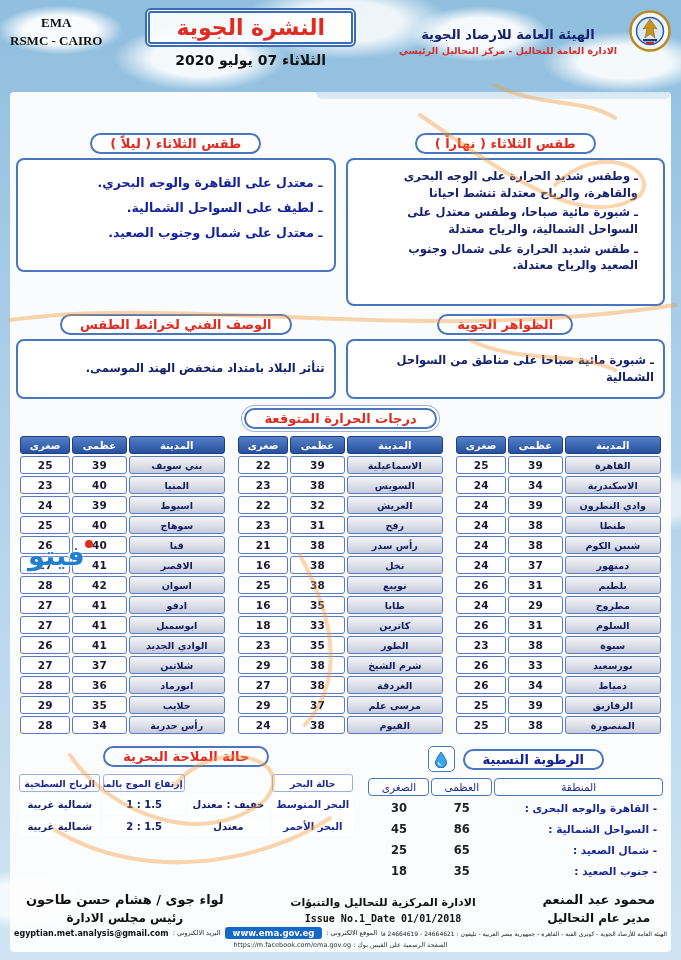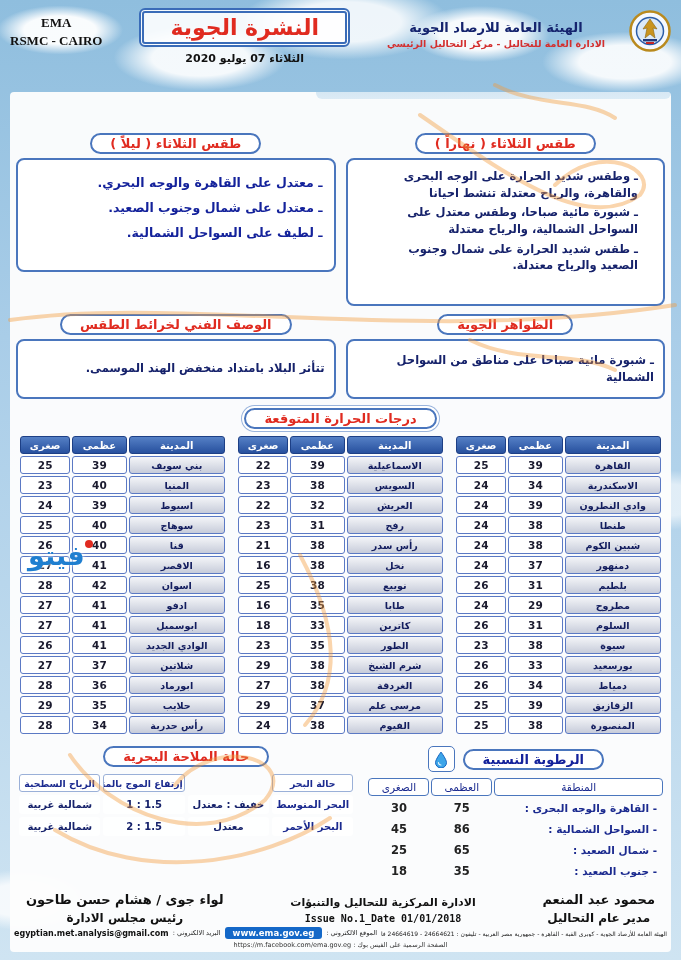--- a/index.html
+++ b/index.html
@@ -9,29 +9,29 @@
       radial-gradient(90px 35px at 60px 30px, rgba(255,255,255,.95) 40%, transparent 70%),
       radial-gradient(120px 45px at 200px 58px, rgba(255,255,255,.9) 40%, transparent 72%),
       radial-gradient(140px 50px at 345px 22px, rgba(255,255,255,.85) 40%, transparent 75%),
       radial-gradient(100px 40px at 480px 34px, rgba(255,255,255,.92) 40%, transparent 70%),
       radial-gradient(115px 42px at 625px 62px, rgba(255,255,255,.9) 40%, transparent 72%),
       radial-gradient(90px 40px at 20px 900px, rgba(255,255,255,.8) 40%, transparent 75%),
       radial-gradient(90px 40px at 665px 500px, rgba(255,255,255,.6) 40%, transparent 75%),
       linear-gradient(180deg,#8fbede 0%,#a9cde8 35%,#cfe4f2 100%);}
   
   .header{position:absolute;top:6px;right:10px;left:10px;height:84px;display:flex;justify-content:space-between;align-items:flex-start;z-index:3;}
-  .auth-group{display:flex;align-items:center;gap:24px;padding-top:4px;}
+  .auth-group{display:flex;align-items:flex-end;gap:12px;padding-top:4px;}
   .logo{flex:0 0 auto;}
   .auth-text{text-align:center;padding-top:2px;}
   .auth1{color:#15246e;font-weight:bold;font-size:13px;white-space:nowrap;}
   .auth2{color:#d32f2f;font-weight:bold;font-size:9.5px;white-space:nowrap;margin-top:3px;}
   .title-group{text-align:center;margin-top:2px;}
   .title-box{border:5px double #3a6cb8;border-radius:6px;background:rgba(255,255,255,.9);
     color:#e02b20;font-weight:bold;font-size:22px;padding:2px 26px;width:max-content;margin:0 auto;}
-  .date{color:#111;font-weight:bold;font-size:11px;margin-top:5px;}
+  .date{color:#111;font-weight:bold;font-size:14px;margin-top:5px;}
   .ema-block{font-family:"Liberation Serif","DejaVu Serif",serif;font-weight:bold;color:#111;
     text-align:center;font-size:13px;direction:ltr;padding-top:8px;line-height:1.4;}
   
   .sheet{position:absolute;top:92px;right:10px;left:10px;bottom:8px;background:rgba(253,253,253,.96);
     border-radius:4px;display:flex;flex-direction:column;z-index:1;overflow:hidden;}
   .sky-patch{position:absolute;left:0;bottom:28px;width:355px;height:235px;z-index:0;pointer-events:none;
     background:
       radial-gradient(80px 30px at 60px 60px, rgba(255,255,255,.95) 40%, transparent 72%),
       radial-gradient(100px 38px at 210px 120px, rgba(255,255,255,.9) 40%, transparent 72%),
       radial-gradient(90px 34px at 120px 190px, rgba(255,255,255,.92) 40%, transparent 72%),
@@ -145,22 +145,22 @@
         <div class="wbox day-box">
             <div class="day-item">وطقس شديد الحرارة على الوجه البحرى والقاهرة، والرياح معتدلة تنشط احيانا</div>
             <div class="day-item">شبورة مائية صباحا، وطقس معتدل على السواحل الشمالية، والرياح معتدلة</div>
             <div class="day-item">طقس شديد الحرارة على شمال وجنوب الصعيد والرياح معتدلة.</div>
           </div>
       </div>
       <div class="col">
         <div class="pill">طقس الثلاثاء ( ليلاً )</div>
         <div class="wbox night-box">
             <div class="night-item">معتدل على القاهرة والوجه البحري.</div>
+            <div class="night-item">لطيف على السواحل الشمالية.</div>
             <div class="night-item">معتدل على شمال وجنوب الصعيد.</div>
-            <div class="night-item">لطيف على السواحل الشمالية.</div>
           </div>
       </div>
     </div>
 
     <div class="row row2">
       <div class="col">
         <div class="pill">الظواهر الجوية</div>
         <div class="wbox small-box">
           <div class="phen-text">شبورة مائية صباحا على مناطق من السواحل الشمالية</div>
         </div>

